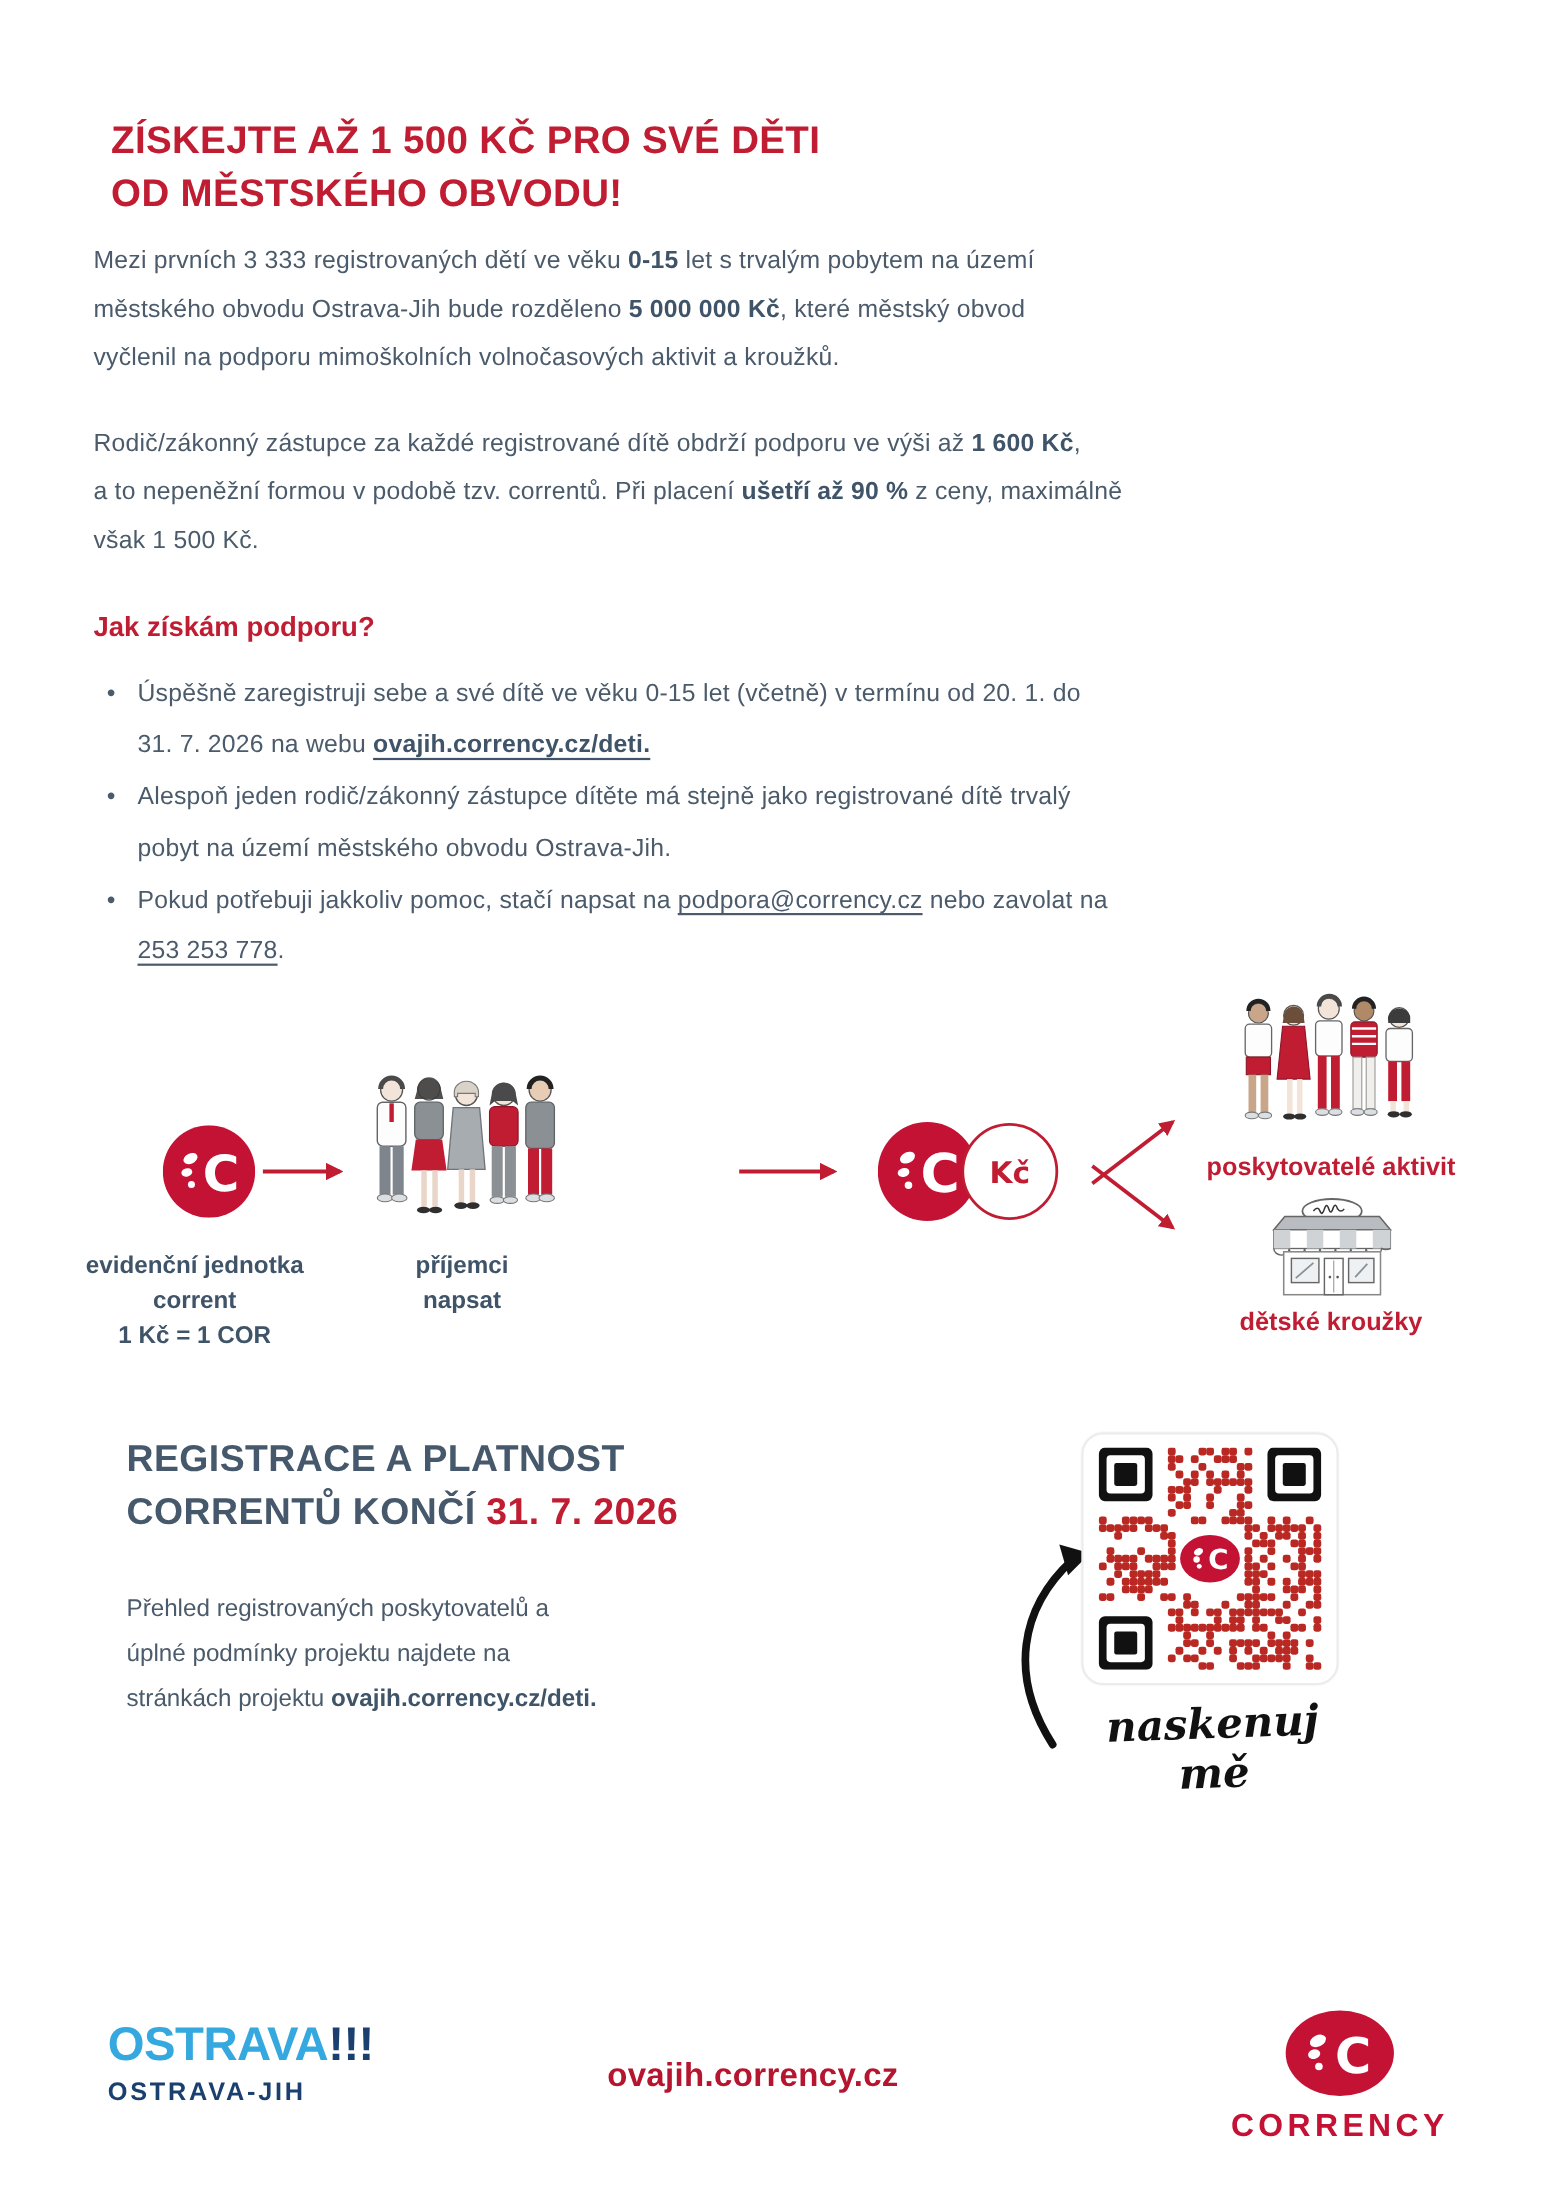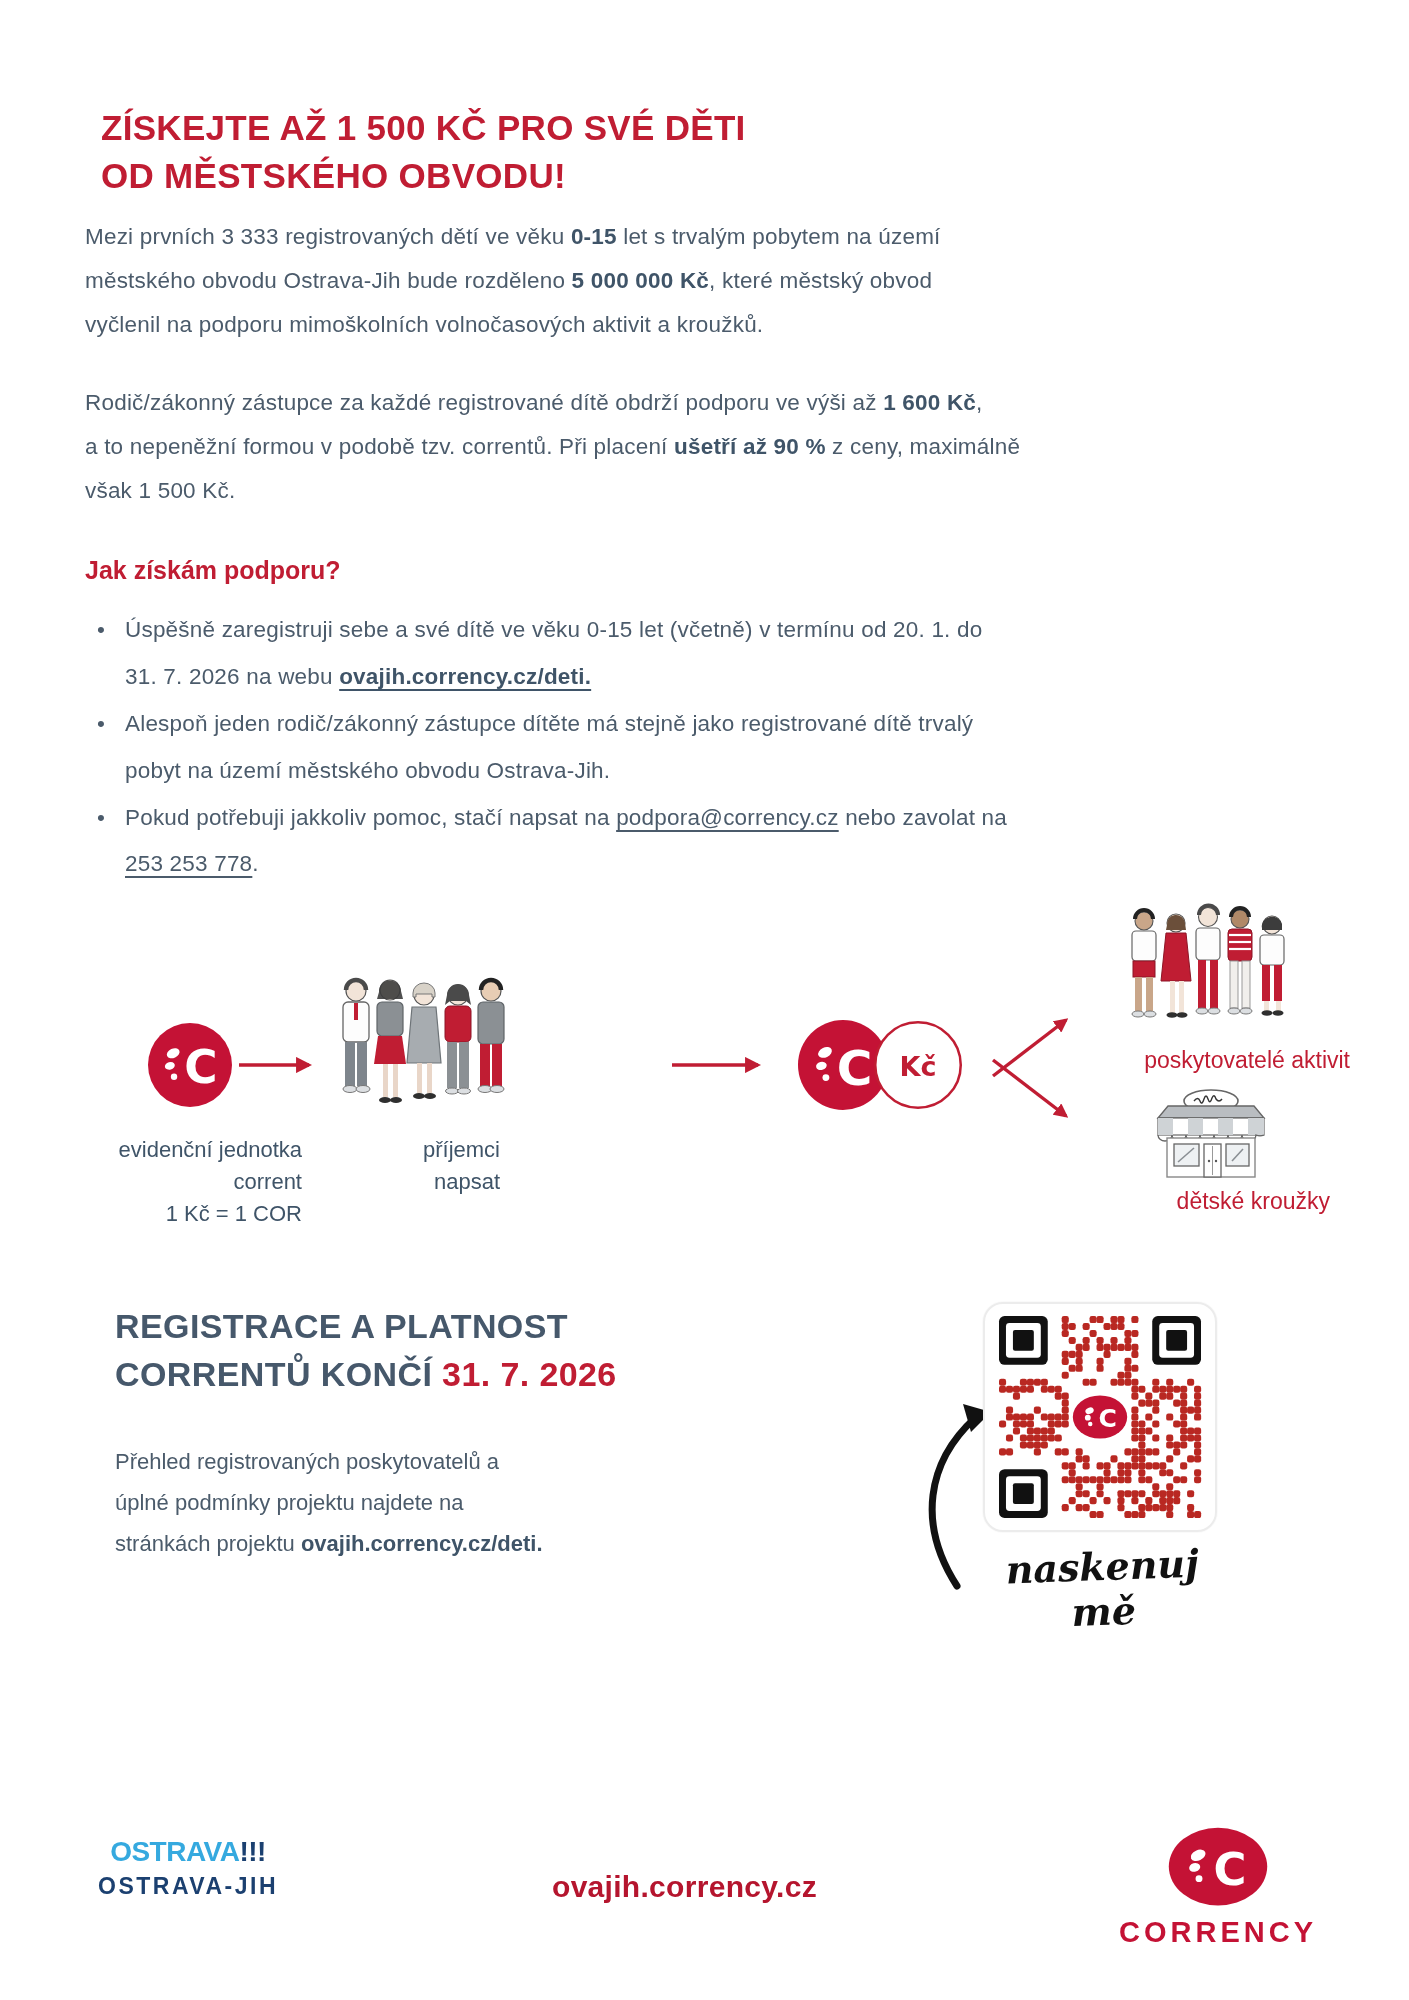--- a/index.html
+++ b/index.html
@@ -30,39 +30,39 @@
   ul.bullets{list-style:none;margin:0;padding:0;font-size:22.5px;line-height:2.08;letter-spacing:.2px;}
   ul.bullets li{position:relative;padding-left:40px;}
   ul.bullets li::before{content:"\2022";position:absolute;left:12px;top:0;color:var(--slate);}
 
   a.link{color:var(--slate);text-decoration:underline;text-underline-offset:5px;text-decoration-thickness:1.5px;}
   a.link-bold{color:var(--slate-dark);font-weight:700;text-decoration:underline;text-underline-offset:5px;text-decoration-thickness:2px;}
 
   
   .diagram{position:relative;height:322px;margin-top:14px;}
   .abs{position:absolute;}
-  .diag-label{font-weight:400;font-size:22px;line-height:1.45;color:var(--slate-dark);text-align:right;}
+  .diag-label{font-weight:700;font-size:22px;line-height:1.45;color:var(--slate-dark);text-align:center;}
   .diag-label.red{color:var(--red);font-size:23px;}
 
   
   .registration{position:relative;height:335px;margin-top:78px;}
   .reg-left{margin-left:30px;width:600px;}
   .reg-heading{margin:0;font-size:34px;font-weight:800;color:var(--slate-head);line-height:1.42;letter-spacing:.4px;}
   .reg-heading .date{color:var(--red);}
   .reg-text{margin:42px 0 0 0;font-size:22px;line-height:1.88;width:480px;}
   .reg-text b{font-weight:700;color:var(--slate-dark);}
   .qr-box{position:absolute;left:898px;top:0;width:234px;height:230px;border:2px solid #ececec;border-radius:20px;background:#fff;padding:12px;box-shadow:0 0 0 1px rgba(0,0,0,0.02);}
   .scan-caption{position:absolute;left:893px;top:242px;width:250px;text-align:center;
     font-family:"DejaVu Serif",serif;font-style:italic;font-weight:700;font-size:38px;color:#111;transform:rotate(-2deg);}
   .hand-arrow{position:absolute;left:842px;top:100px;}
 
   
   .footer{position:absolute;left:0;top:1826px;width:100%;height:150px;}
   .ostrava{position:absolute;left:98px;top:12px;line-height:1;}
-  .ostrava-line1{font-size:28px;font-weight:800;letter-spacing:-.5px;color:var(--blue);text-align:center;}
+  .ostrava-line1{font-size:43px;font-weight:800;letter-spacing:-.5px;color:var(--blue);}
   .ostrava-line1 .bangs{color:var(--navy);}
   .ostrava-line2{margin-top:9px;font-size:23px;font-weight:800;letter-spacing:2.5px;color:var(--navy);}
   .footer-url{position:absolute;left:552px;top:44px;font-size:30px;font-weight:700;color:#b5152e;letter-spacing:.3px;}
   .corrency{position:absolute;left:1093px;top:0;width:250px;text-align:center;}
   .corrency-word{margin-top:4px;font-size:29px;font-weight:700;letter-spacing:4px;color:#c41235;}
 </style>
 </head>
 <body>
 
 <div class="page">

